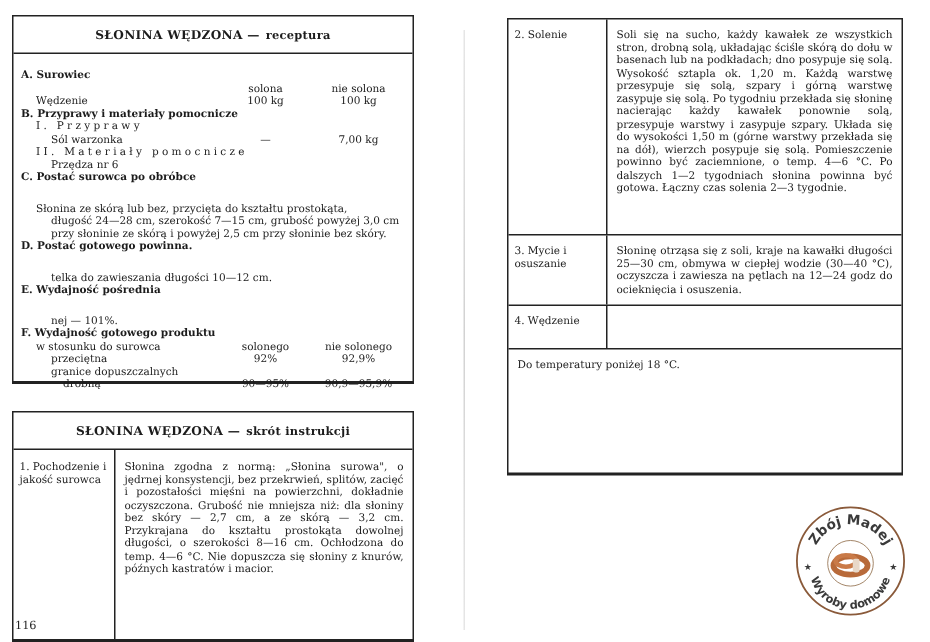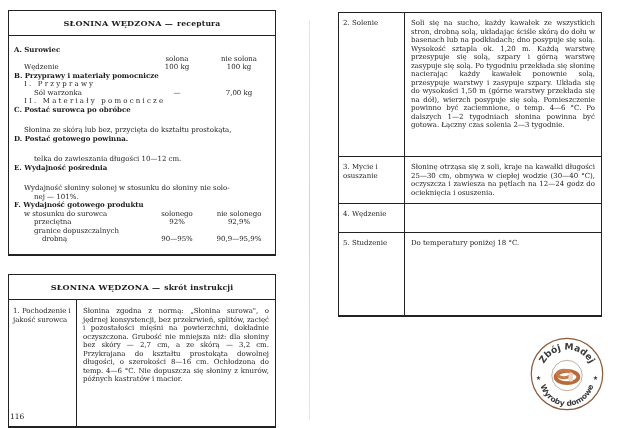--- a/index.html
+++ b/index.html
@@ -99,34 +99,35 @@
       <span class="c2">100 kg</span>
     </div>
     <div class="sec-h">B. Przyprawy i materiały pomocnicze</div>
     <div class="ind1 sp">I. Przyprawy</div>
     <div class="row">
       <span class="lbl ind2">Sól warzonka</span>
       <span class="c1">—</span>
       <span class="c2">7,00 kg</span>
     </div>
     <div class="ind1 sp">II. Materiały pomocnicze</div>
+    <div class="ind2">Przędza nr 6</div>
 
     <div class="sec-h">C. Postać surowca po obróbce</div>
     <div class="para">
       <span>Słonina ze skórą lub bez, przycięta do kształtu prostokąta,</span>
+      <span class="cont">długość 24—28 cm, szerokość 7—15 cm, grubość powyżej 3,0 cm przy słoninie ze skórą i powyżej 2,5 cm przy słoninie bez skóry.</span>
     </div>
 
     <div class="sec-h">D. Postać gotowego powinna.</div>
     <div class="para">
       <span class="cont">telka do zawieszania długości 10—12 cm.</span>
     </div>
 
     <div class="sec-h">E. Wydajność pośrednia</div>
     <div class="para">
-      <span>Wydajność słoniny solonej w stosunku do słoniny nie solo-</span>
       <span class="cont">nej — 101%.</span>
     </div>
 
     <div class="sec-h">F. Wydajność gotowego produktu</div>
     <div class="row">
       <span class="lbl ind1">w stosunku do surowca</span>
       <span class="c1">solonego</span>
       <span class="c2">nie solonego</span>
     </div>
     <div class="row">
@@ -162,21 +163,20 @@
     <div class="stext">Soli się na sucho, każdy kawałek ze wszystkich stron, drobną solą, układając ściśle skórą do dołu w basenach lub na podkładach; dno posypuje się solą. Wysokość sztapla ok. 1,20 m. Każdą warstwę przesypuje się solą, szpary i górną warstwę zasypuje się solą. Po tygodniu przekłada się słoninę nacierając każdy kawałek ponownie solą, przesypuje warstwy i zasypuje szpary. Układa się do wysokości 1,50 m (górne warstwy przekłada się na dół), wierzch posypuje się solą. Pomieszczenie powinno być zaciemnione, o temp. 4—6 °C. Po dalszych 1—2 tygodniach słonina powinna być gotowa. Łączny czas solenia 2—3 tygodnie.</div>
   </div>
   <div class="step s3">
     <div class="sname">3. Mycie i osuszanie</div>
     <div class="stext">Słoninę otrząsa się z soli, kraje na kawałki długości 25—30 cm, obmywa w ciepłej wodzie (30—40 °C), oczyszcza i zawiesza na pętlach na 12—24 godz do ocieknięcia i osuszenia.</div>
   </div>
   <div class="step s4">
     <div class="sname">4. Wędzenie</div>
   </div>
   <div class="step s5">
-    <div class="sname">5. Studzenie</div>
     <div class="stext">Do temperatury poniżej 18 °C.</div>
   </div>
 </div>
 
 <div class="stamp">
   <svg viewBox="0 0 100 100">
     <defs>
       <path id="arcTop" d="M 16 52 A 34 34 0 0 1 84 52"></path>
       <path id="arcBot" d="M 14 56 A 36 36 0 0 0 86 56"></path>
     </defs>

